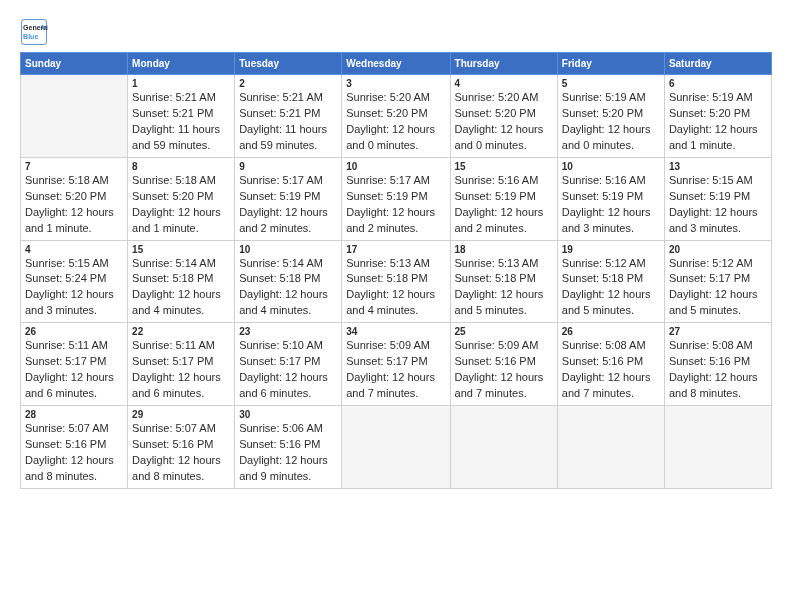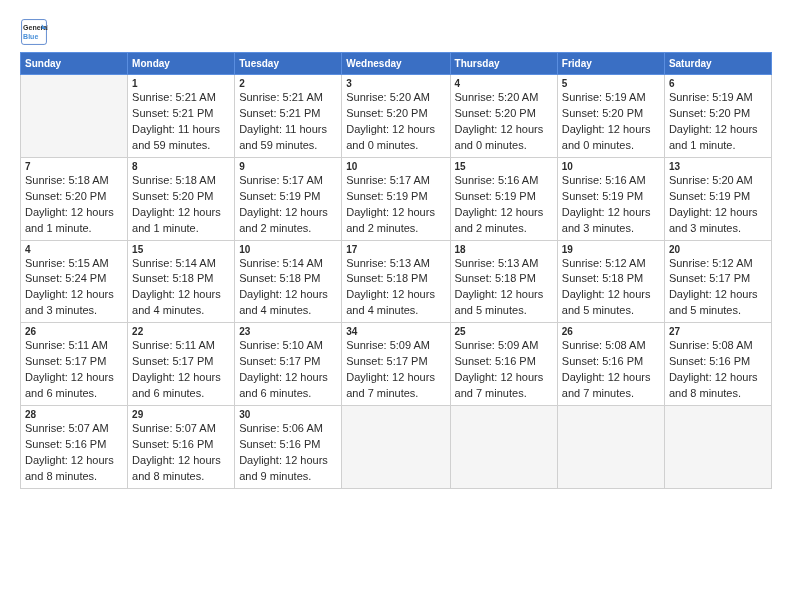--- a/index.html
+++ b/index.html
@@ -199,21 +199,21 @@
           </td>
           <td>
             <span class="day-num">10</span>
             <div class="day-detail">Sunrise: 5:16 AM
 Sunset: 5:19 PM
 Daylight: 12 hours
 and 3 minutes.</div>
           </td>
           <td>
             <span class="day-num">13</span>
-            <div class="day-detail">Sunrise: 5:20 AM
+            <div class="day-detail">Sunrise: 5:15 AM
 Sunset: 5:19 PM
 Daylight: 12 hours
 and 3 minutes.</div>
           </td>
         </tr>
         <tr>
           <td>
             <span class="day-num">4</span>
             <div class="day-detail">Sunrise: 5:15 AM
 Sunset: 5:24 PM

